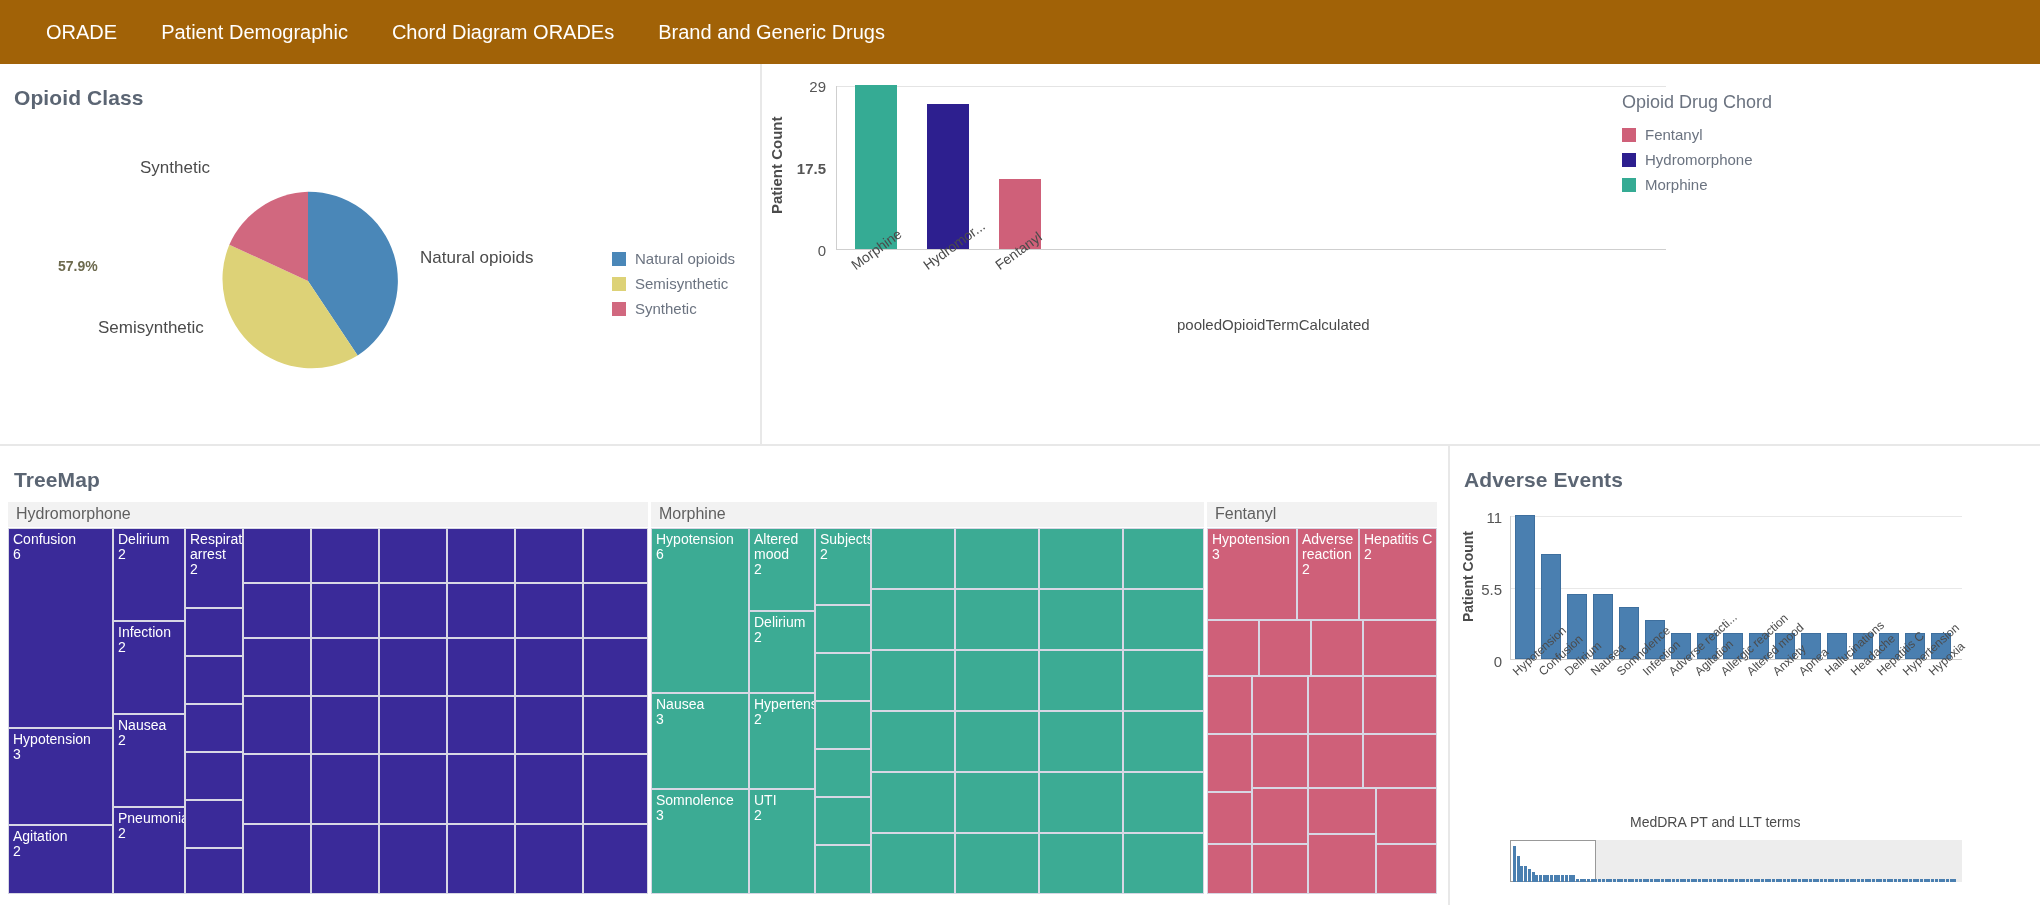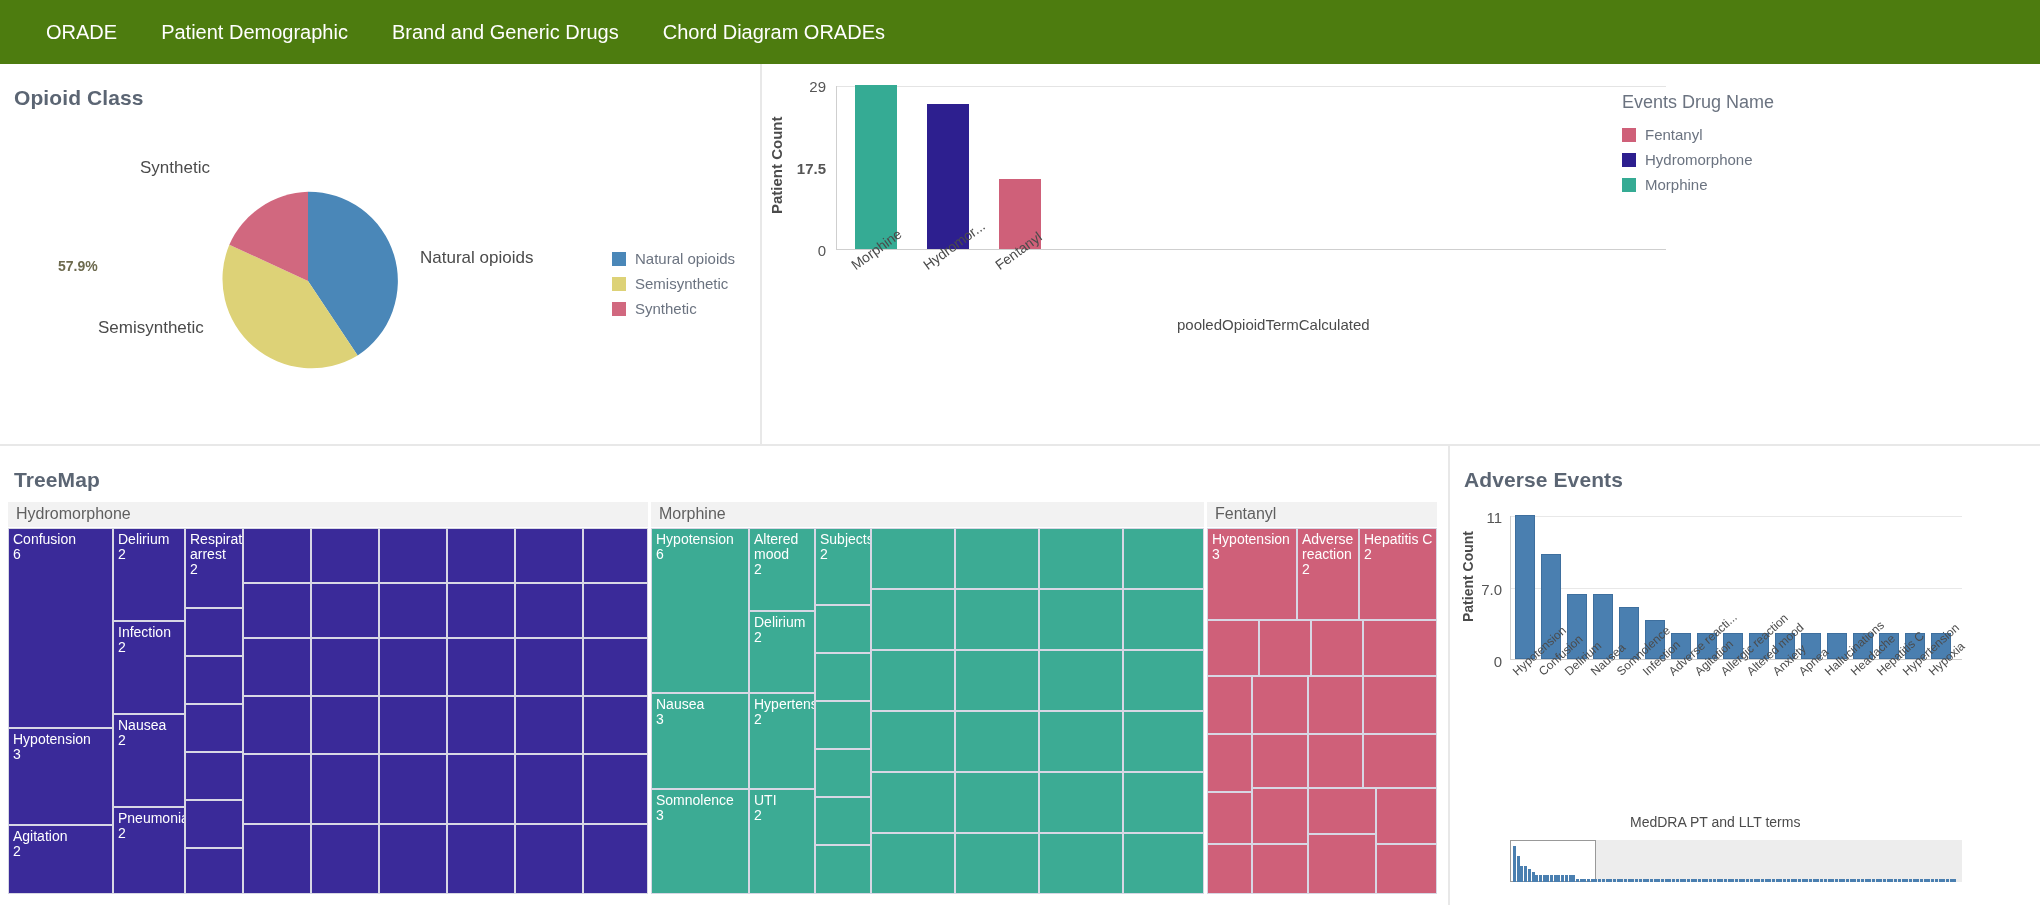--- a/index.html
+++ b/index.html
@@ -6,21 +6,21 @@
   html, body {
     width: 2040px; height: 905px;
     background: #ffffff;
     font-family: "Liberation Sans", sans-serif;
     overflow: hidden;
   }
 
   
   #topnav {
     height: 64px; width: 100%;
-    background: #4d7c0f;
+    background: #a16207;
     display: flex; align-items: center;
     padding-left: 24px;
     gap: 0px;
   }
   .nav-item {
     color: #ffffff;
     font-size: 20px;
     padding: 8px 22px;
     white-space: nowrap;
     cursor: pointer;
@@ -158,22 +158,22 @@
     background: #ffffff; border: 1px solid #999;
   }
   .mm-bar { position: absolute; bottom: 0; width: 3px; background: #4a7fb0; }
 </style>
 </head>
 <body>
 
 <div id="topnav">
   <div class="nav-item">ORADE</div>
   <div class="nav-item">Patient Demographic</div>
+  <div class="nav-item">Chord Diagram ORADEs</div>
   <div class="nav-item">Brand and Generic Drugs</div>
-  <div class="nav-item">Chord Diagram ORADEs</div>
 </div>
 
 <div id="row-top">
 
   <div class="panel" id="panel-opioid-class">
     <div class="panel-title">Opioid Class</div>
 
     <div id="pie-area">
 
       <div id="pie-wrap">
@@ -229,21 +229,21 @@
         <div class="drug-bar" style="left:162px; height:70px;  background:#cf6079;"></div>
       </div>
 
       <span class="drug-xlabel" style="left:86px; top:196px;">Morphine</span>
       <span class="drug-xlabel" style="left:158px; top:196px;">Hydromor...</span>
       <span class="drug-xlabel" style="left:230px; top:196px;">Fentanyl</span>
 
       <div id="drug-axis-title">pooledOpioidTermCalculated</div>
 
       <div id="drug-legend">
-        <div id="drug-legend-title">Events Drug Name</div>
+        <div id="drug-legend-title">Opioid Drug Chord</div>
         <div class="legend-row" style="margin-bottom:8px;">
           <span class="legend-swatch" style="background:#cf6079"></span>
           <span class="legend-label">Fentanyl</span>
         </div>
         <div class="legend-row" style="margin-bottom:8px;">
           <span class="legend-swatch" style="background:#2d1f8f"></span>
           <span class="legend-label">Hydromorphone</span>
         </div>
         <div class="legend-row">
           <span class="legend-swatch" style="background:#35ab94"></span>
@@ -451,21 +451,21 @@
     </div>
   </div>
 
   <div class="panel" id="panel-adverse">
     <div class="panel-title">Adverse Events</div>
 
     <div id="ae-area">
       <div id="ae-ylabel">Patient Count</div>
 
       <span class="ytick" style="left:0; top:17px; width:52px;">11</span>
-      <span class="ytick" style="left:0; top:89px; width:52px;">7.0</span>
+      <span class="ytick" style="left:0; top:89px; width:52px;">5.5</span>
       <span class="ytick" style="left:0; top:161px; width:52px;">0</span>
 
       <div class="ae-grid" style="top:24px;"></div>
       <div class="ae-grid" style="top:96px;"></div>
 
       <div id="ae-plot">
         <div class="ae-bar" style="left:4px;   width:20px; height:144px;"></div>
         <div class="ae-bar" style="left:30px;  width:20px; height:105px;"></div>
         <div class="ae-bar" style="left:56px;  width:20px; height:65px;"></div>
         <div class="ae-bar" style="left:82px;  width:20px; height:65px;"></div>

